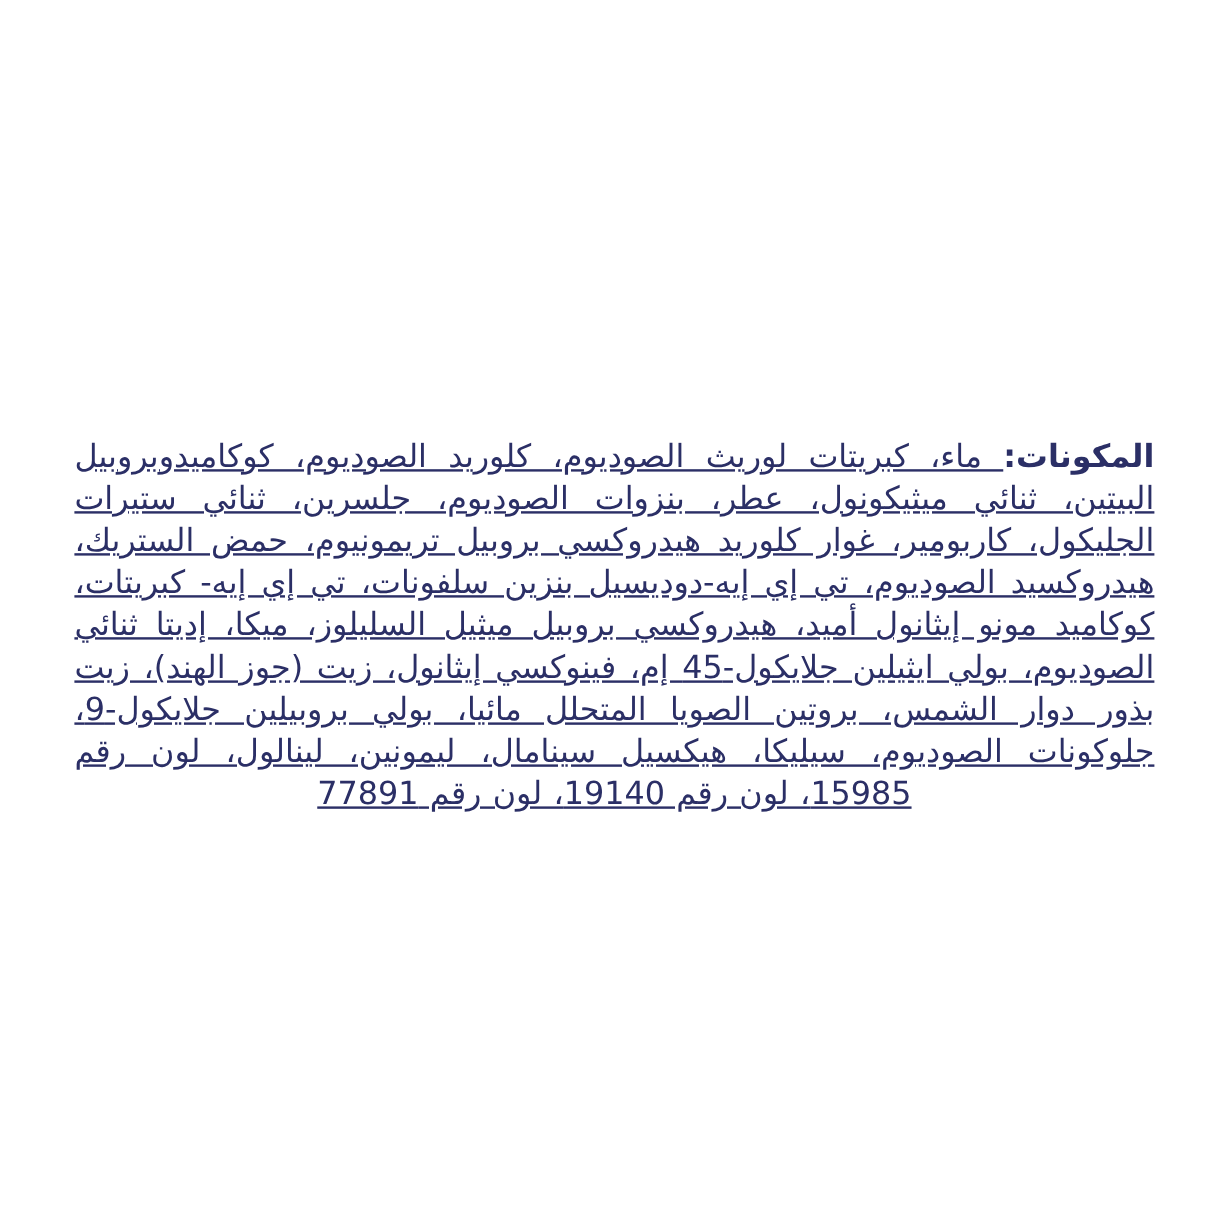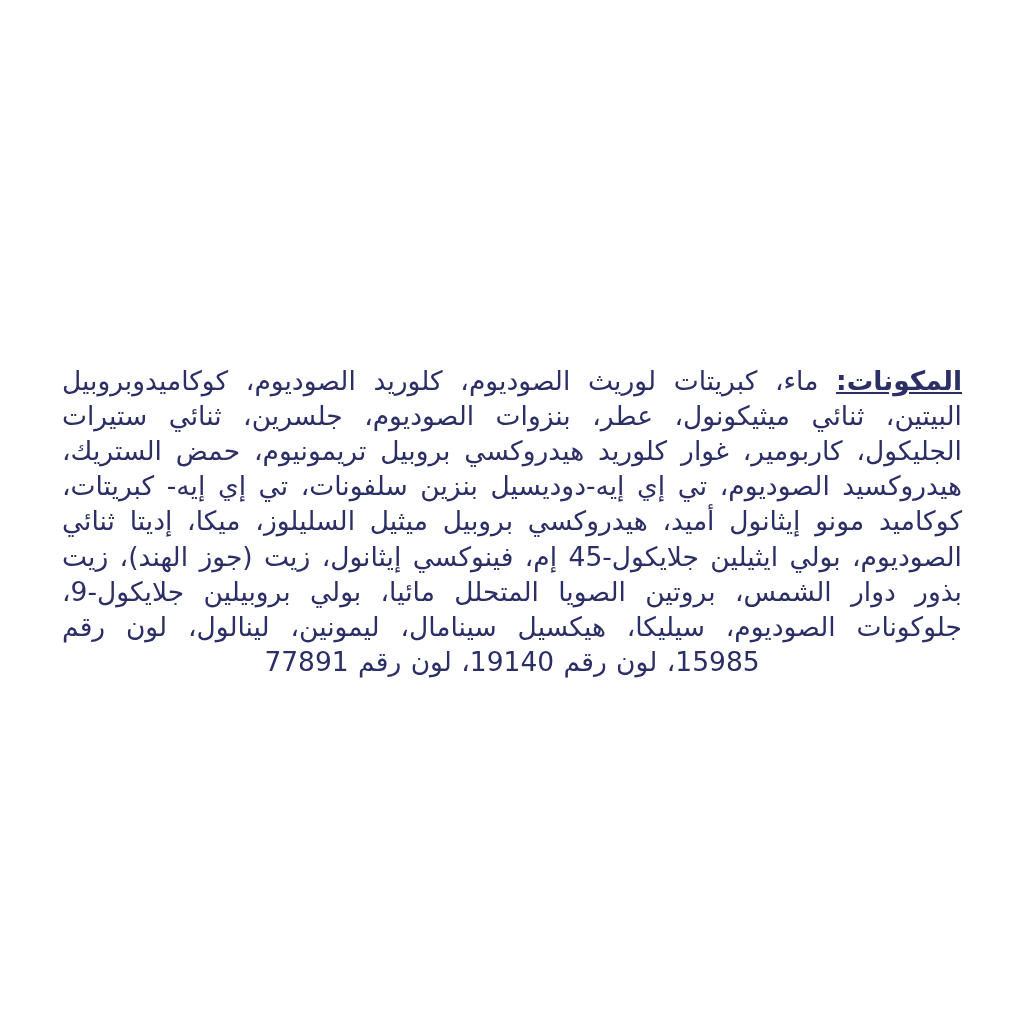--- a/index.html
+++ b/index.html
@@ -29,24 +29,24 @@
     direction: rtl;
     unicode-bidi: isolate;
     color: #2b2f66;
     font-size: 26.5px;
     line-height: 1.33;
     letter-spacing: 0px;
     word-spacing: 1px;
   }
   .ingredients-block .heading {
     font-weight: bold;
-    text-decoration: underline;
   }
   .ingredients-block .body-text {
     font-weight: normal;
+    text-decoration: underline;
   }
 </style>
 </head>
 <body>
 
 <div class="page">
   <p class="ingredients-block">
     <span class="heading">المكونات:</span><span class="body-text"> ماء، كبريتات لوريث الصوديوم، كلوريد الصوديوم، كوكاميدوبروبيل البيتين، ثنائي ميثيكونول، عطر، بنزوات الصوديوم، جلسرين، ثنائي ستيرات الجليكول، كاربومير، غوار كلوريد هيدروكسي بروبيل تريمونيوم، حمض الستريك، هيدروكسيد الصوديوم، تي إي إيه-دوديسيل بنزين سلفونات، تي إي إيه- كبريتات، كوكاميد مونو إيثانول أميد، هيدروكسي بروبيل ميثيل السليلوز، ميكا، إديتا ثنائي الصوديوم، بولي ايثيلين جلايكول-45 إم، فينوكسي إيثانول، زيت (جوز الهند)، زيت بذور دوار الشمس، بروتين الصويا المتحلل مائيا، بولي بروبيلين جلايكول-9، جلوكونات الصوديوم، سيليكا، هيكسيل سينامال، ليمونين، لينالول، لون رقم 15985، لون رقم 19140، لون رقم 77891</span>
   </p>
 </div>

